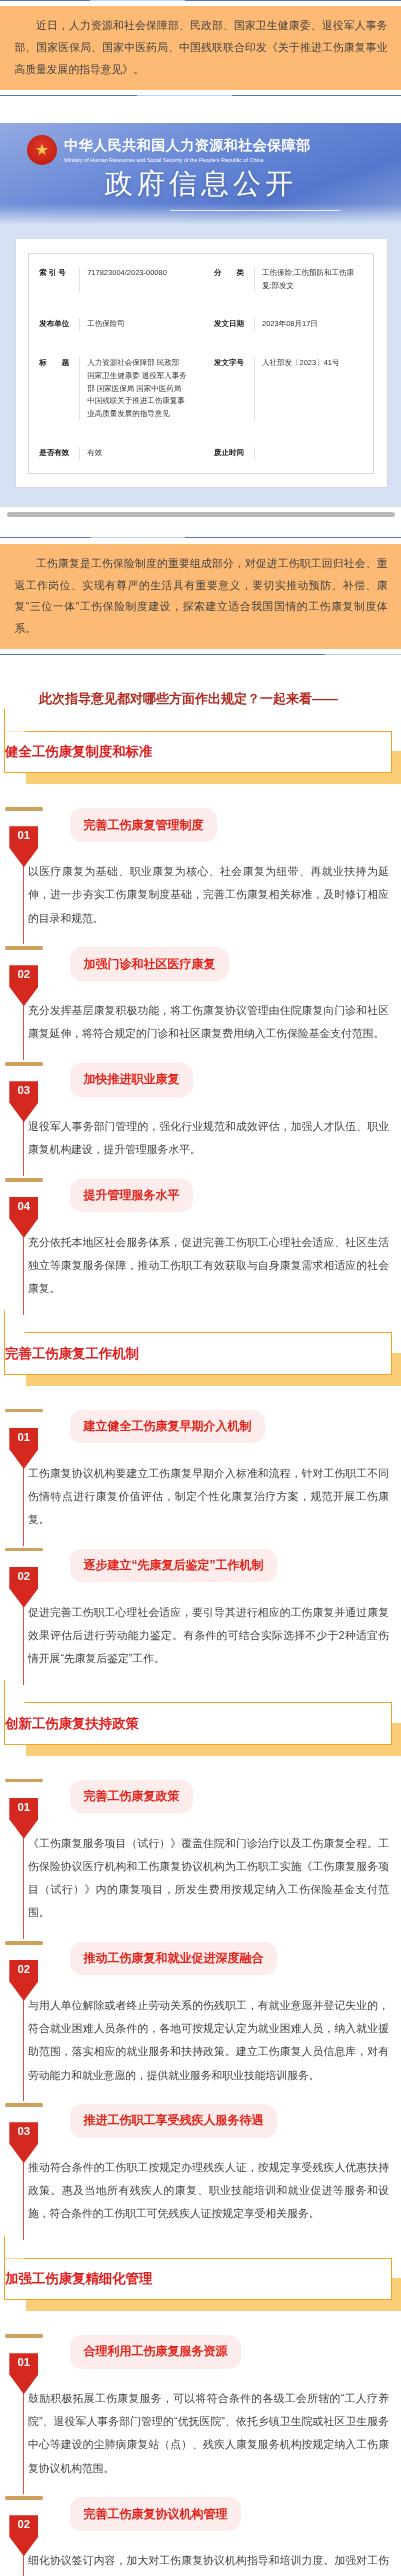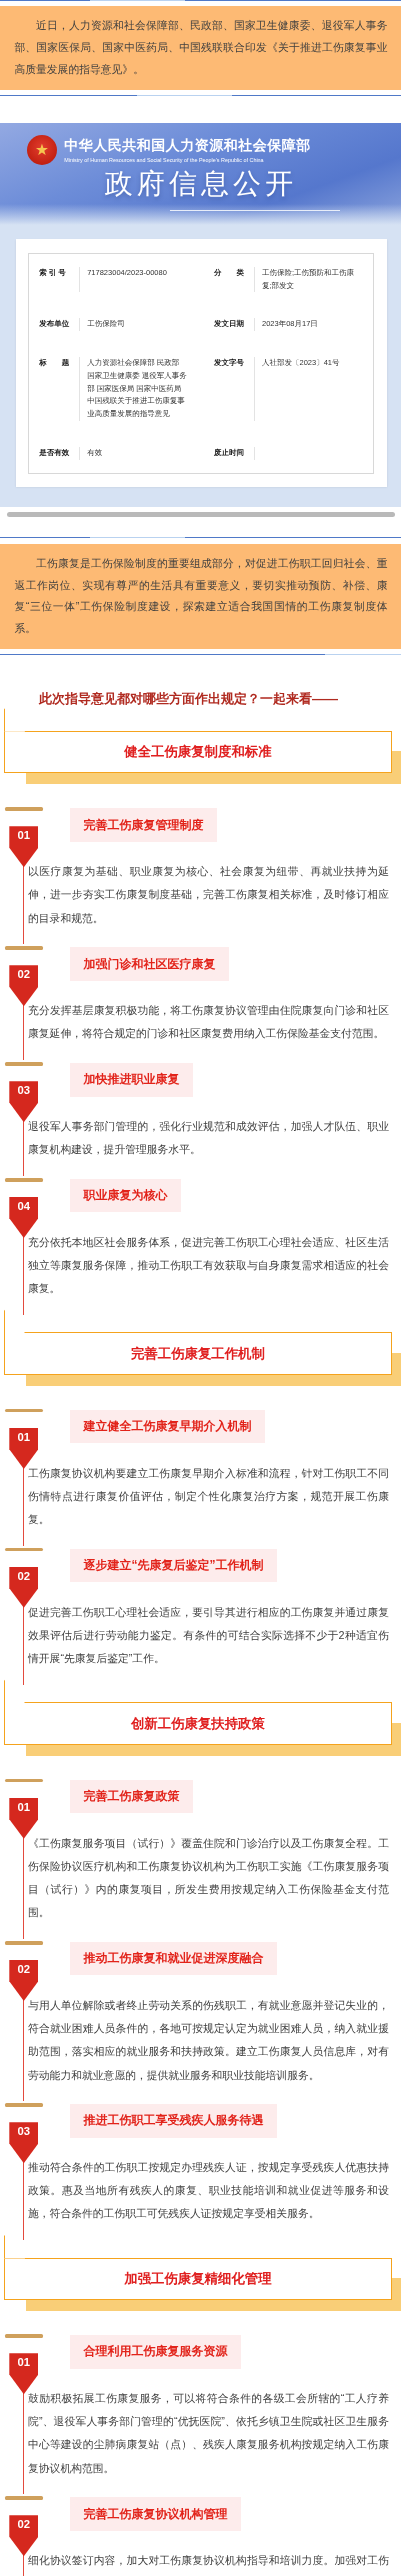--- a/index.html
+++ b/index.html
@@ -31,32 +31,32 @@
   .field{display:flex;font-size:7.5px;line-height:1.7;}
   .field-label{flex:0 0 40px;font-weight:bold;color:#1a1a1a;white-space:pre-wrap;}
   .field-value{border-left:0.5px solid #e3e3e3;padding-left:7px;color:#333;min-height:11.3px;flex:1;}
   .scroll-strip{height:4.6px;background:#b9b9b9;border-radius:2.6px;margin:5.2px 7.2px 0;}
   
   .red-headline{color:#b02a20;font-size:13px;font-weight:bold;margin:35px 0 23px 23px;padding-left:16px;}
   
   .sec-head-wrap{position:relative;margin:14.4px 4.1px 35px;}
   .sec-head-shadow{position:absolute;left:21.6px;right:-3.1px;top:20.6px;height:33px;background:#f9ce77;}
   .sec-head{position:relative;background:#fff;border:1.5px solid #f5a31d;margin-right:6.2px;
-    padding:11.3px 0;text-align:center;font-size:13.4px;font-weight:bold;color:#e02020;}
+    padding:11.3px 0;font-size:13.4px;font-weight:bold;color:#e02020;}
   .sec-head::before{content:"";position:absolute;left:-1.5px;top:-24px;width:20.6px;height:24px;
     background:#fff;border-left:1.5px solid #f5a31d;clip-path:polygon(0 0,100% 100%,0 100%);}
   
   .item{position:relative;padding-bottom:17.5px;}
   .item::before{content:"";position:absolute;left:23px;top:42px;bottom:3.1px;width:0.8px;background:#e34a3e;}
   .flag{position:absolute;left:9.3px;top:18px;width:29px;height:41px;background:#d5281e;
     clip-path:polygon(0 0,100% 0,100% 52%,50% 100%,0 52%);
     color:#fff;font-weight:bold;font-size:11.3px;text-align:center;padding-top:3.1px;box-sizing:border-box;z-index:2;}
   .flag-rod{position:absolute;left:5.2px;top:-1px;width:38px;height:3.6px;background:#cfa05c;border-radius:1.5px;z-index:1;}
   .item-label{display:inline-block;margin-left:70px;background:#fdecec;color:#e2231a;
-    font-weight:bold;font-size:12px;padding:8.2px 13.4px;}
+    font-weight:bold;font-size:12px;padding:8.2px 13.4px;border-radius:12px;}
   .item-body{margin:18.5px 13px 0 28px;font-size:10.8px;line-height:2.15;color:#3d3d3d;text-align:justify;}
 </style>
 </head>
 <body>
 
 <div>
 
   <div class="divider">
       <span class="seg pos-a"></span>
     </div>
@@ -136,21 +136,21 @@
   <div class="red-headline">此次指导意见都对哪些方面作出规定？一起来看——</div>
 
   <div id="sections-root">
       <div class="sec-head-wrap">
         <div class="sec-head-shadow"></div>
         <div class="sec-head">健全工伤康复制度和标准</div>
       </div>
       <div class="item"><div class="flag-rod"></div><div class="flag">01</div><div class="item-label">完善工伤康复管理制度</div><div class="item-body">以医疗康复为基础、职业康复为核心、社会康复为纽带、再就业扶持为延伸，进一步夯实工伤康复制度基础，完善工伤康复相关标准，及时修订相应的目录和规范。</div></div>
       <div class="item"><div class="flag-rod"></div><div class="flag">02</div><div class="item-label">加强门诊和社区医疗康复</div><div class="item-body">充分发挥基层康复积极功能，将工伤康复协议管理由住院康复向门诊和社区康复延伸，将符合规定的门诊和社区康复费用纳入工伤保险基金支付范围。</div></div>
       <div class="item"><div class="flag-rod"></div><div class="flag">03</div><div class="item-label">加快推进职业康复</div><div class="item-body">退役军人事务部门管理的，强化行业规范和成效评估，加强人才队伍、职业康复机构建设，提升管理服务水平。</div></div>
-      <div class="item"><div class="flag-rod"></div><div class="flag">04</div><div class="item-label">职业康复为核心</div><div class="item-body">充分依托本地区社会服务体系，促进完善工伤职工心理社会适应、社区生活独立等康复服务保障，推动工伤职工有效获取与自身康复需求相适应的社会康复。</div></div>
+      <div class="item"><div class="flag-rod"></div><div class="flag">04</div><div class="item-label">提升管理服务水平</div><div class="item-body">充分依托本地区社会服务体系，促进完善工伤职工心理社会适应、社区生活独立等康复服务保障，推动工伤职工有效获取与自身康复需求相适应的社会康复。</div></div>
       <div class="sec-head-wrap">
         <div class="sec-head-shadow"></div>
         <div class="sec-head">完善工伤康复工作机制</div>
       </div>
       <div class="item"><div class="flag-rod"></div><div class="flag">01</div><div class="item-label">建立健全工伤康复早期介入机制</div><div class="item-body">工伤康复协议机构要建立工伤康复早期介入标准和流程，针对工伤职工不同伤情特点进行康复价值评估，制定个性化康复治疗方案，规范开展工伤康复。</div></div>
       <div class="item"><div class="flag-rod"></div><div class="flag">02</div><div class="item-label">逐步建立“先康复后鉴定”工作机制</div><div class="item-body">促进完善工伤职工心理社会适应，要引导其进行相应的工伤康复并通过康复效果评估后进行劳动能力鉴定。有条件的可结合实际选择不少于2种适宜伤情开展“先康复后鉴定”工作。</div></div>
       <div class="sec-head-wrap">
         <div class="sec-head-shadow"></div>
         <div class="sec-head">创新工伤康复扶持政策</div>
       </div>

